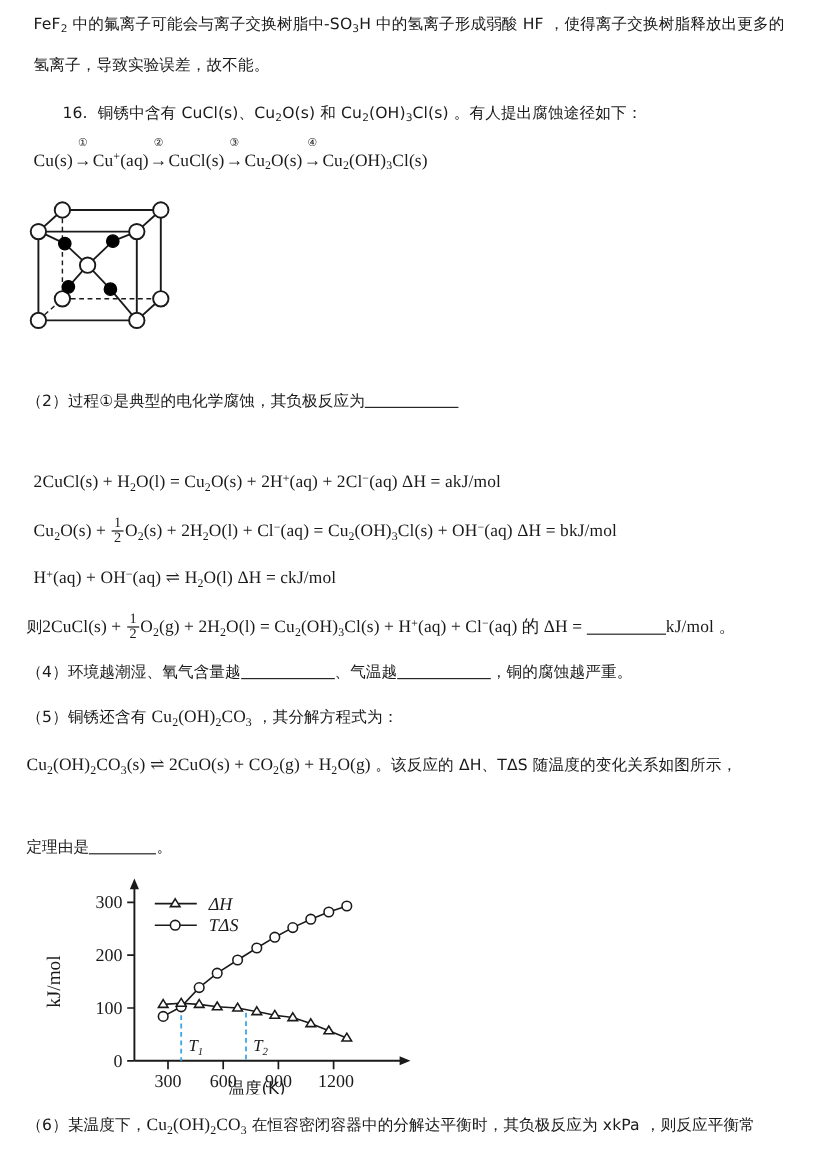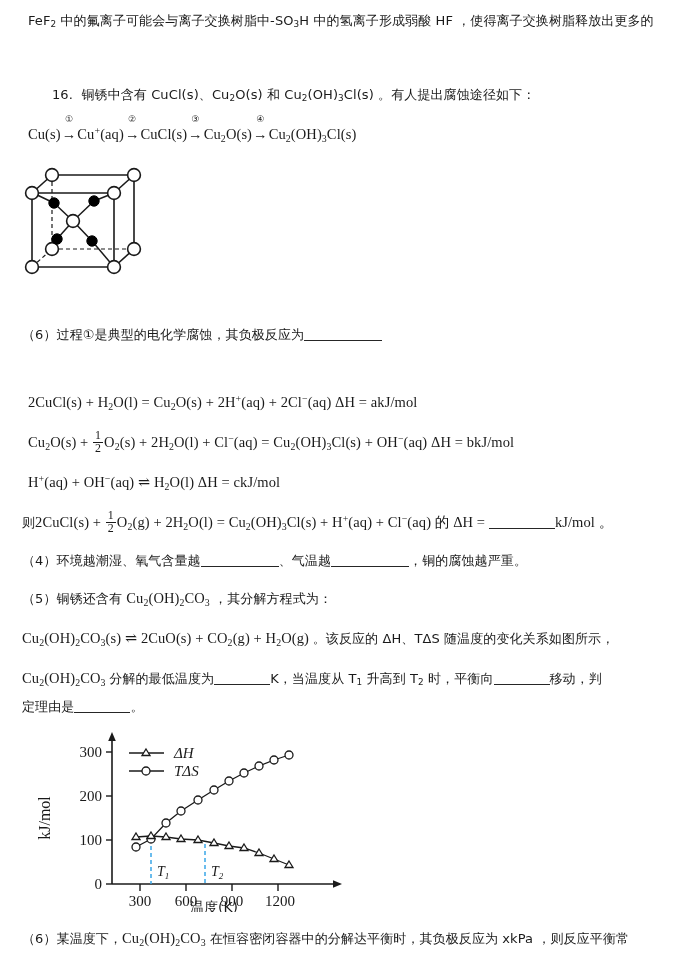--- a/index.html
+++ b/index.html
@@ -104,20 +104,23 @@
 </style>
 </head>
 <body>
 
 <div class="page">
 
   <div class="line cn" style="left:28px; top:12px;">
     <span>FeF<sub>2</sub> 中的氟离子可能会与离子交换树脂中-SO<sub>3</sub>H 中的氢离子形成弱酸 HF ，使得离子交换树脂释放出更多的</span>
   </div>
 
+  <div class="line cn" style="left:28px; top:46px;">
+    <span>氢离子，导致实验误差，故不能。</span>
+  </div>
 
   <div class="line cn" style="left:20px; top:86px;margin-left:32px;">
     <span>16.</span>
     <span>&nbsp;铜锈中含有 CuCl(s)、Cu<sub>2</sub>O(s) 和 Cu<sub>2</sub>(OH)<sub>3</sub>Cl(s) 。有人提出腐蚀途径如下：</span>
   </div>
 
   <div class="line mathline" style="left:28px; top:124px;">
     <span>Cu(s)</span><span class="arrowbox"><span class="lbl">①</span>→</span><span>Cu<sup>+</sup>(aq)</span><span class="arrowbox"><span class="lbl">②</span>→</span><span>CuCl(s)</span><span class="arrowbox"><span class="lbl">③</span>→</span><span>Cu<sub>2</sub>O(s)</span><span class="arrowbox"><span class="lbl">④</span>→</span><span>Cu<sub>2</sub>(OH)<sub>3</sub>Cl(s)</span>
   </div>
 
@@ -167,21 +170,21 @@
     <g fill="#000000" stroke="#000000" stroke-width="1">
       <circle cx="30" cy="40" r="5.2"></circle>
       <circle cx="70" cy="38" r="5.2"></circle>
       <circle cx="33" cy="76" r="5.2"></circle>
       <circle cx="68" cy="78" r="5.2"></circle>
     </g>
   </svg>
 
 
   <div class="line cn" style="left:22px; top:326px;">
-    <span>（6）过程①是典型的电化学腐蚀，其负极反应为</span><span class="blank b-long"></span>
+    <span>（2）过程①是典型的电化学腐蚀，其负极反应为</span><span class="blank b-long"></span>
   </div>
 
 
   <div class="line mathline" style="left:28px; top:392px;">
     <span>2CuCl(s) + H<sub>2</sub>O(l) = Cu<sub>2</sub>O(s) + 2H<sup>+</sup>(aq) + 2Cl<sup>−</sup>(aq) ΔH = akJ/mol</span>
   </div>
 
   <div class="line mathline" style="left:28px; top:430px;">
     <span>Cu<sub>2</sub>O(s) + <span class="frac"><span class="num">1</span><span class="den">2</span></span>O<sub>2</sub>(s) + 2H<sub>2</sub>O(l) + Cl<sup>−</sup>(aq) = Cu<sub>2</sub>(OH)<sub>3</sub>Cl(s) + OH<sup>−</sup>(aq) ΔH = bkJ/mol</span>
   </div>
@@ -199,23 +202,20 @@
   </div>
 
   <div class="line cn" style="left:22px; top:588px;">
     <span>（5）铜锈还含有 <span class="mathline">Cu<sub>2</sub>(OH)<sub>2</sub>CO<sub>3</sub></span> ，其分解方程式为：</span>
   </div>
 
   <div class="line mathline" style="left:22px; top:628px;">
     <span>Cu<sub>2</sub>(OH)<sub>2</sub>CO<sub>3</sub>(s) ⇌ 2CuO(s) + CO<sub>2</sub>(g) + H<sub>2</sub>O(g) <span class="cn">。该反应的 ΔH、TΔS 随温度的变化关系如图所示，</span></span>
   </div>
 
-  <div class="line mathline" style="left:22px; top:668px;">
-    <span>Cu<sub>2</sub>(OH)<sub>2</sub>CO<sub>3</sub> </span><span class="cn">分解的最低温度为</span><span class="blank b-short"></span><span class="cn">K，当温度从 T<sub>1</sub> 升高到 T<sub>2</sub> 时，平衡向</span><span class="blank b-short"></span><span class="cn">移动，判</span>
-  </div>
 
   <div class="line cn" style="left:22px; top:698px;text-align:right;">
     <span>定理由是</span><span class="blank b-short"></span><span>。</span>
   </div>
 
   <svg id="thermo-chart" viewBox="0 0 330 186">
 
     <line x1="88" y1="14" x2="88" y2="158" stroke="#1a1a1a" stroke-width="1.6"></line>
     <polygon points="88,6 84.2,15 91.8,15" fill="#1a1a1a"></polygon>
 

